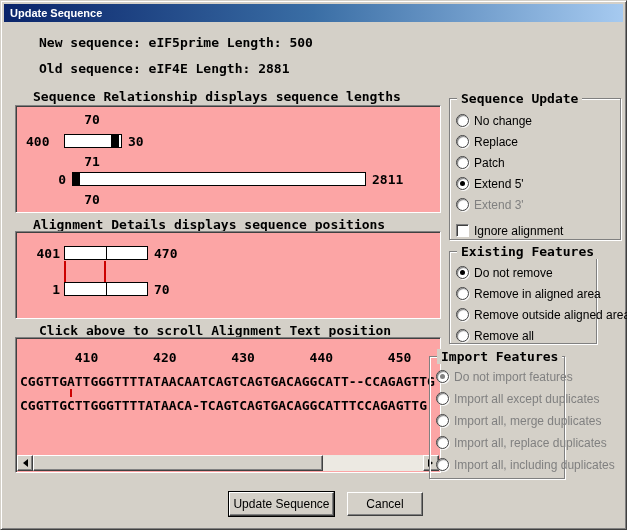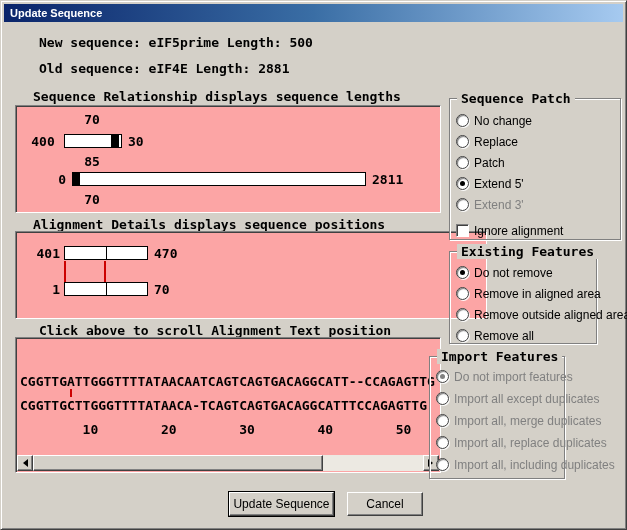--- a/index.html
+++ b/index.html
@@ -79,77 +79,77 @@
   </div>
 
   <div class="info-line" style="left:38px;top:34px">New sequence: eIF5prime Length: 500</div>
   <div class="info-line" style="left:38px;top:60px">Old sequence: eIF4E Length: 2881</div>
 
   <div class="section-header" style="left:32px;top:88px">Sequence Relationship displays sequence lengths</div>
 
   <div class="sunken" style="left:14px;top:104px;width:426px;height:108px">
     <div class="bar-label" style="left:58px;top:6px;width:36px;text-align:center">70</div>
 
-    <div class="bar-label" style="left:10px;top:28px;width:34px;text-align:center">400</div>
+    <div class="bar-label" style="left:10px;top:28px;width:34px;text-align:left">400</div>
     <div class="hbar" style="left:48px;top:28px;width:58px;height:14px">
       <div class="fill" style="left:46px;width:8px"></div>
     </div>
     <div class="bar-label" style="left:112px;top:28px">30</div>
 
-    <div class="bar-label" style="left:58px;top:48px;width:36px;text-align:center">85</div>
+    <div class="bar-label" style="left:58px;top:48px;width:36px;text-align:center">71</div>
 
     <div class="bar-label" style="left:30px;top:66px;width:20px;text-align:right">0</div>
     <div class="hbar" style="left:56px;top:66px;width:294px;height:14px">
       <div class="fill" style="left:0;width:7px"></div>
     </div>
     <div class="bar-label" style="left:356px;top:66px">2811</div>
 
     <div class="bar-label" style="left:58px;top:86px;width:36px;text-align:center">70</div>
   </div>
 
   <div class="section-header" style="left:32px;top:216px">Alignment Details displays sequence positions</div>
 
-  <div class="sunken" style="left:14px;top:230px;width:472px;height:88px">
+  <div class="sunken" style="left:14px;top:230px;width:426px;height:88px">
     <div class="bar-label" style="left:8px;top:14px;width:36px;text-align:right">401</div>
     <div class="hbar" style="left:48px;top:14px;width:84px;height:14px">
       <div class="divider" style="left:41px"></div>
     </div>
     <div class="bar-label" style="left:138px;top:14px">470</div>
 
     <div class="tick" style="left:48px;top:29px;height:21px"></div>
     <div class="tick" style="left:88px;top:29px;height:21px"></div>
 
     <div class="bar-label" style="left:8px;top:50px;width:36px;text-align:right">1</div>
     <div class="hbar" style="left:48px;top:50px;width:84px;height:14px">
       <div class="divider" style="left:41px"></div>
     </div>
     <div class="bar-label" style="left:138px;top:50px">70</div>
   </div>
 
   <div class="section-header" style="left:38px;top:322px">Click above to scroll Alignment Text position</div>
 
   <div class="sunken" style="left:14px;top:336px;width:426px;height:136px">
+    <div class="pre" style="left:4px;top:12px">       410       420       430       440       450</div>
     <div class="pre" style="left:4px;top:36px">CGGTTGATTGGGTTTTATAACAATCAGTCAGTGACAGGCATT--CCAGAGTTG</div>
     <div class="tick" style="left:54px;top:51px;height:8px"></div>
     <div class="pre" style="left:4px;top:60px">CGGTTGCTTGGGTTTTATAACA-TCAGTCAGTGACAGGCATTTCCAGAGTTG</div>
-    <div class="pre" style="left:4px;top:84px">        10        20        30        40        50</div>
 
     <div class="scrollbar">
       <div class="sb-btn sb-left">
         <span class="arr left"></span>
       </div>
       <div class="sb-thumb"></div>
       <div class="sb-btn sb-right">
         <span class="arr right"></span>
       </div>
     </div>
   </div>
 
   <div class="groupbox" style="left:448px;top:97px;width:172px;height:142px">
-    <span class="group-title">Sequence Patch</span>
+    <span class="group-title">Sequence Update</span>
     <div class="opt" style="top:13px">
       <span class="radio-ind"></span>
       <span class="opt-label">No change</span>
     </div>
     <div class="opt" style="top:34px">
       <span class="radio-ind"></span>
       <span class="opt-label">Replace</span>
     </div>
     <div class="opt" style="top:55px">
       <span class="radio-ind"></span>

